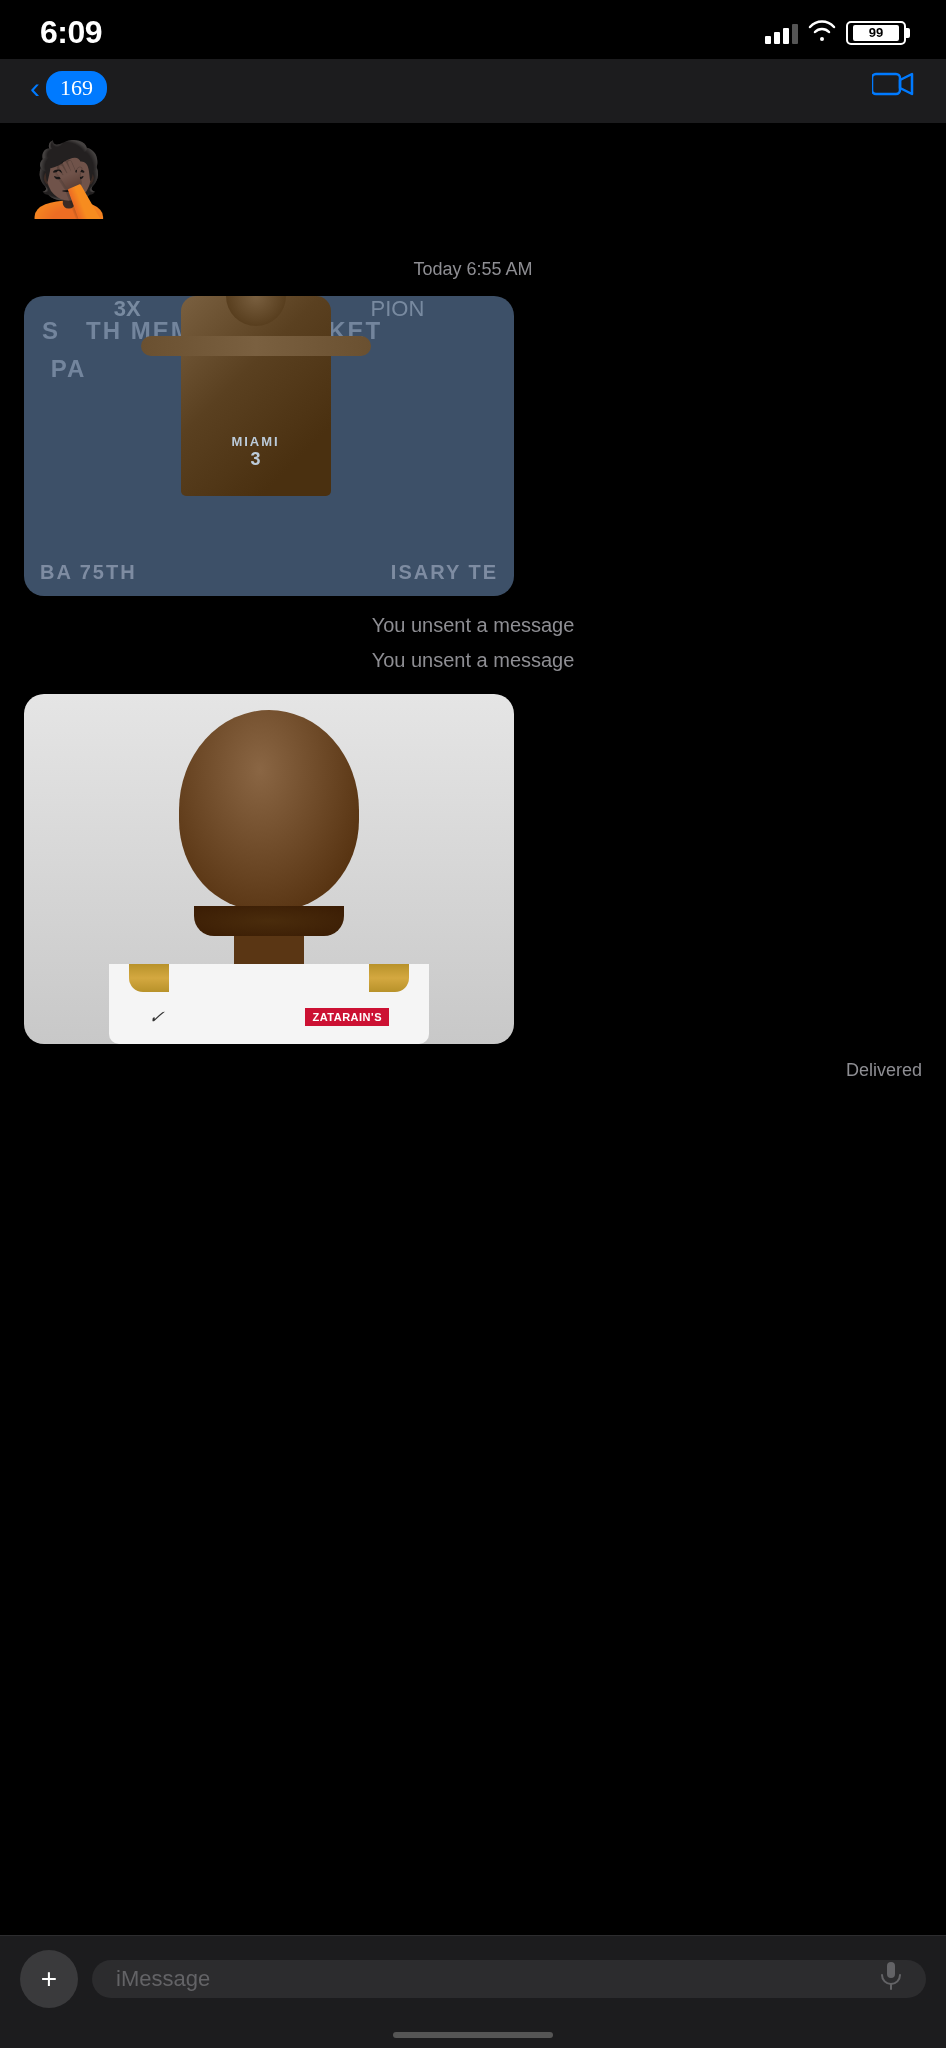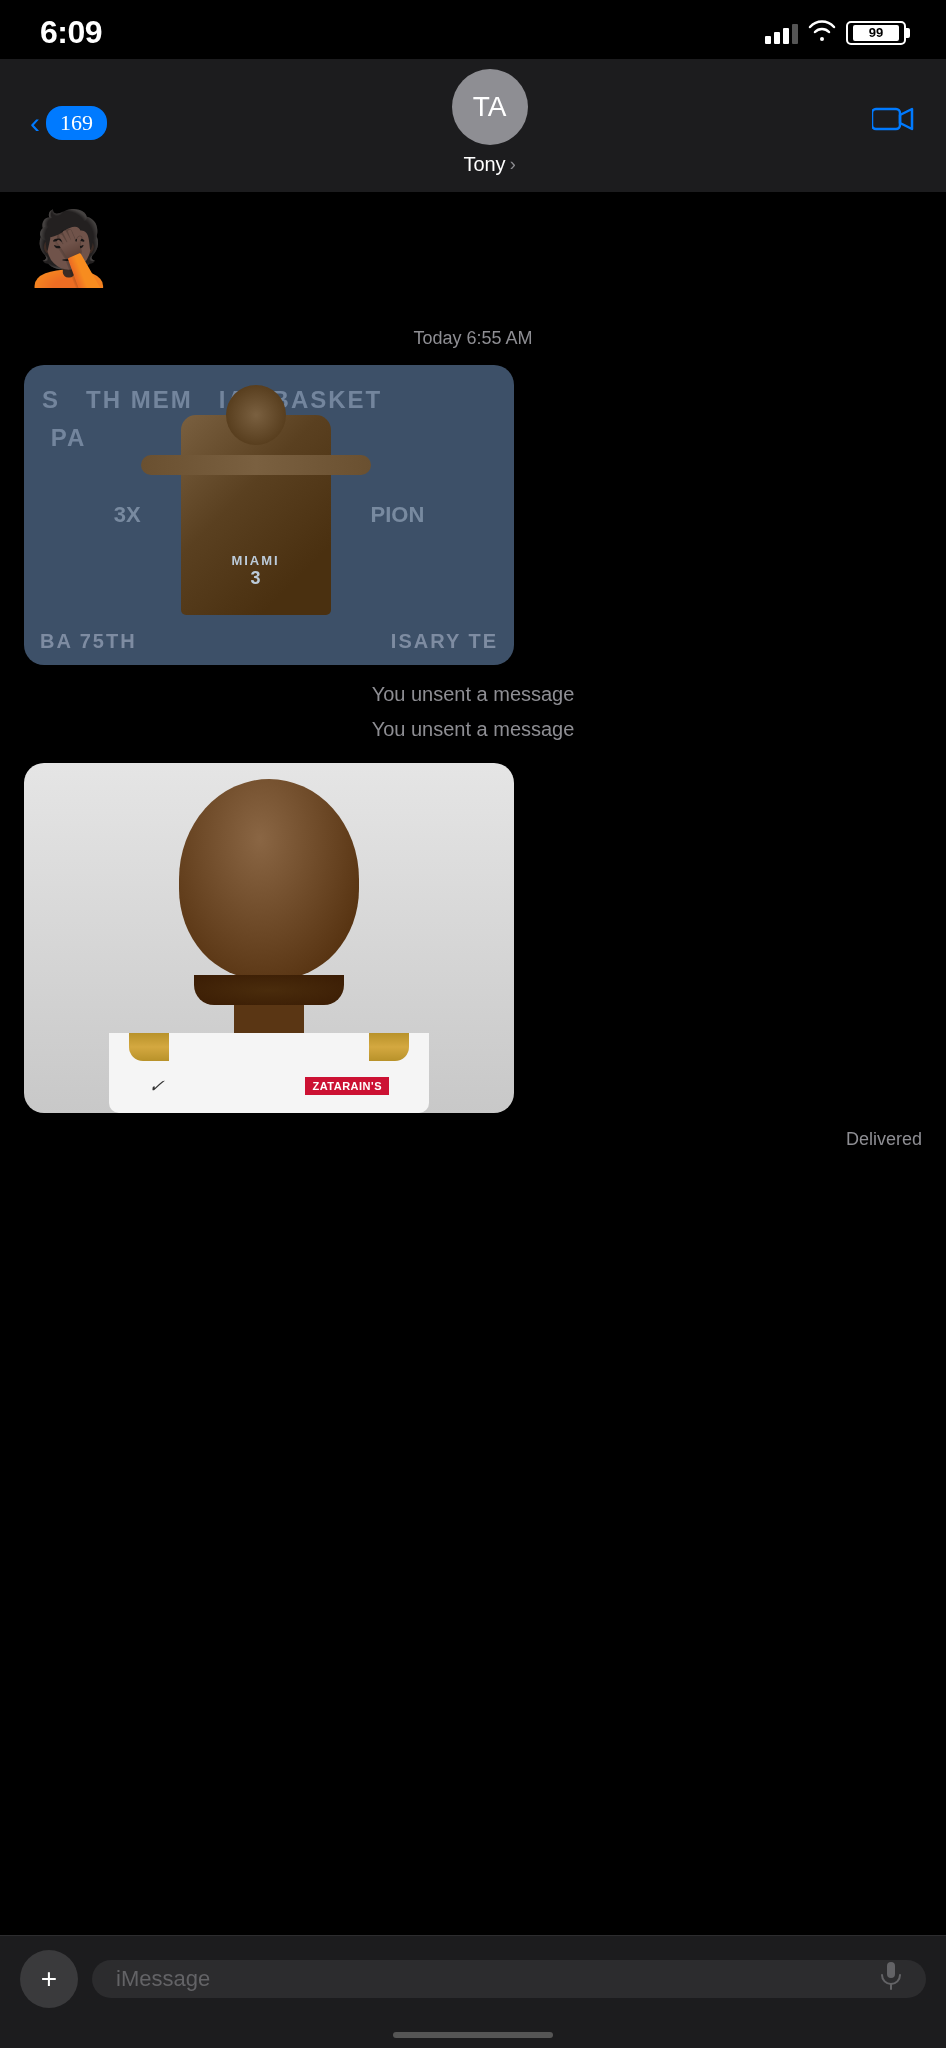--- a/index.html
+++ b/index.html
@@ -439,27 +439,20 @@
     </div>
   </div>
 </div>
 
 <div class="nav-header">
   <div class="back-btn">
     <span class="back-chevron">‹</span>
     <span class="back-badge">169</span>
   </div>
 
-  <div class="contact-info">
-    <div class="avatar">TA</div>
-    <div class="contact-name">
-      <span>Tony</span>
-      <span class="contact-name-chevron">›</span>
-    </div>
-  </div>
 
   <div class="video-btn">
     <svg width="44" height="30" viewBox="0 0 44 30">
       <rect x="0" y="5" width="28" height="20" rx="4" fill="none" stroke="#007AFF" stroke-width="2.5"></rect>
       <path d="M28 11l12-6v20l-12-6V11z" fill="none" stroke="#007AFF" stroke-width="2.5" stroke-linejoin="round"></path>
     </svg>
   </div>
 </div>
 
 <div class="chat-area">
@@ -472,34 +465,34 @@
   <div class="timestamp">Today 6:55 AM</div>
 
   <div class="msg-received-img">
     <div class="statue-scene">
 
       <div style="position:absolute; top:0; left:0; right:0; padding:16px 18px; color:rgba(170,185,210,0.5); font-size:24px; font-weight:900; letter-spacing:2px; line-height:1.6;">
         <div>S&nbsp;&nbsp;&nbsp;TH MEM&nbsp;&nbsp;&nbsp;IAL BASKET</div>
         <div>&nbsp;PA&nbsp;&nbsp;&nbsp;&nbsp;&nbsp;&nbsp;&nbsp;&nbsp;&nbsp;&nbsp;&nbsp;&nbsp;&nbsp;&nbsp;&nbsp;&nbsp;S</div>
       </div>
 
-      <div style="position:absolute; top:0; bottom:0; left:0; right:0; display:flex; align-items:center; justify-content:center; gap:40px;">
+      <div style="position:absolute; top:0; bottom:0; left:0; right:0; display:flex; justify-content:center; gap:40px;">
         <span style="color:rgba(180,195,215,0.5); font-size:22px; font-weight:900;">3X</span>
 
         <div class="bronze-figure">
 
           <div style="position:absolute; top:-30px; left:50%; transform:translateX(-50%); width:60px; height:60px; background:radial-gradient(ellipse,#7a6040,#4a3010); border-radius:50%;"></div>
 
           <div style="position:absolute; top:40px; left:-40px; right:-40px; height:20px; background:linear-gradient(90deg,#6a5030,#7a6040,#6a5030); border-radius:10px;"></div>
           <div class="bronze-jersey">
             <div class="bronze-miami">MIAMI</div>
             <div class="bronze-num">3</div>
           </div>
         </div>
-        <span style="color:rgba(180,195,215,0.5); font-size:22px; font-weight:700;">PION</span>
+        <span style="color:rgba(180,195,215,0.5); font-size:22px; font-weight:400;">PION</span>
       </div>
 
       <div class="scene-bottom-text">
         <span>BA 75TH</span>
         <span>ISARY TE</span>
       </div>
     </div>
   </div>
 
   <div class="unsent-msg">You unsent a message</div>

